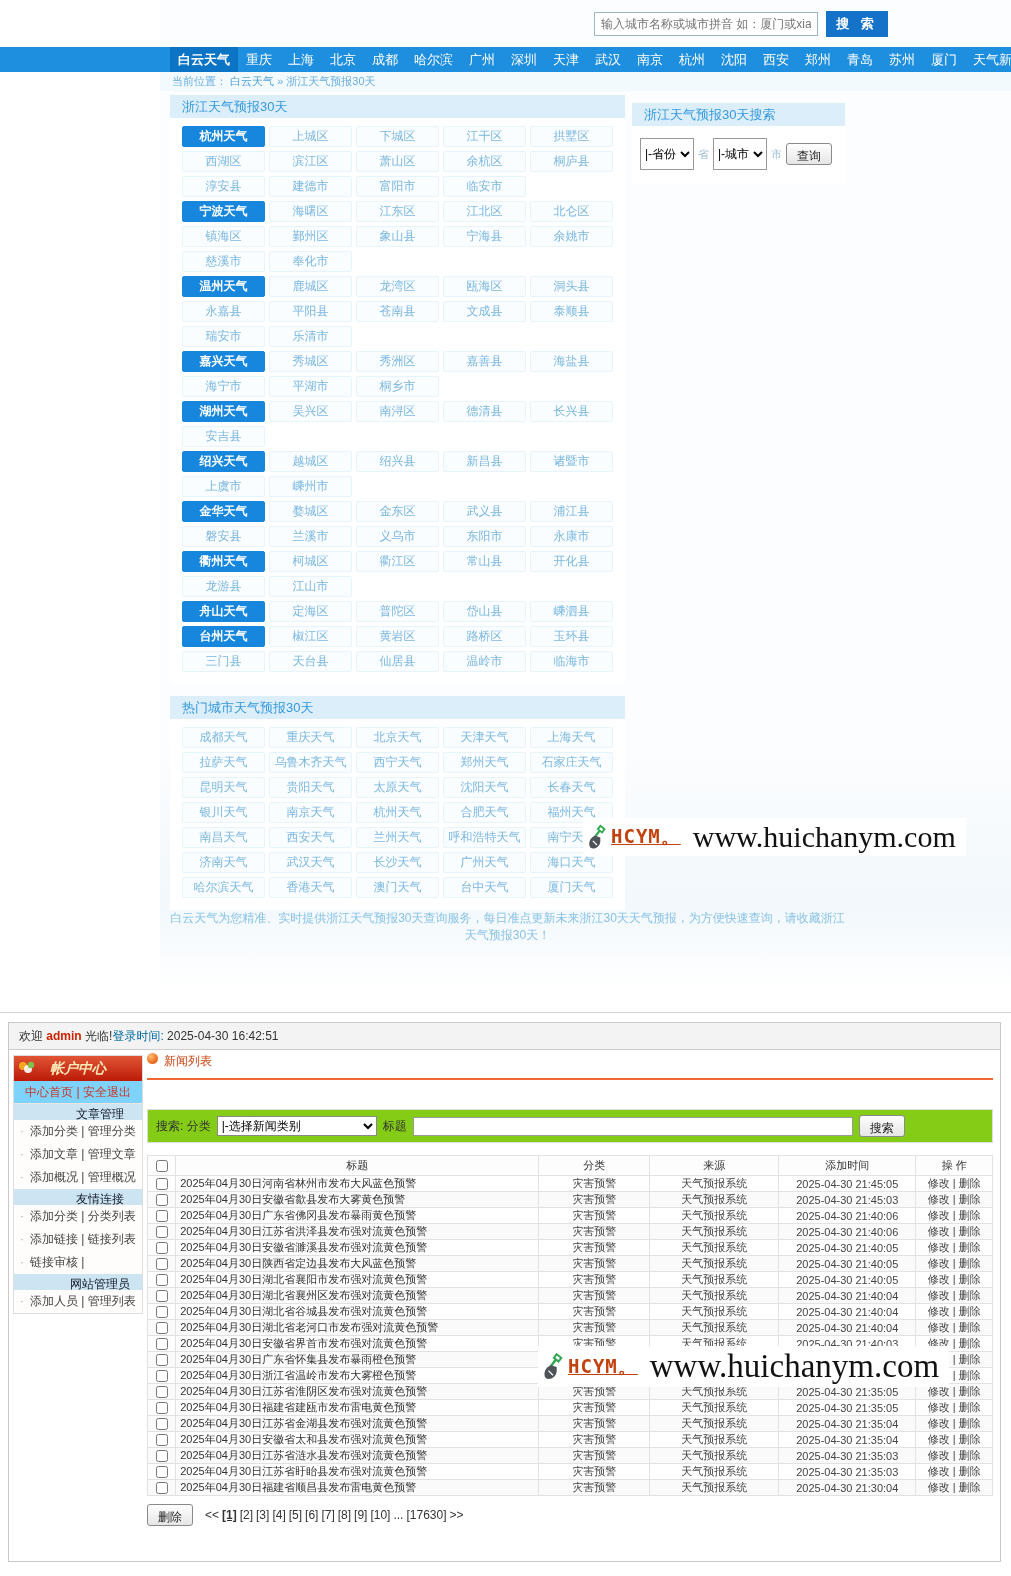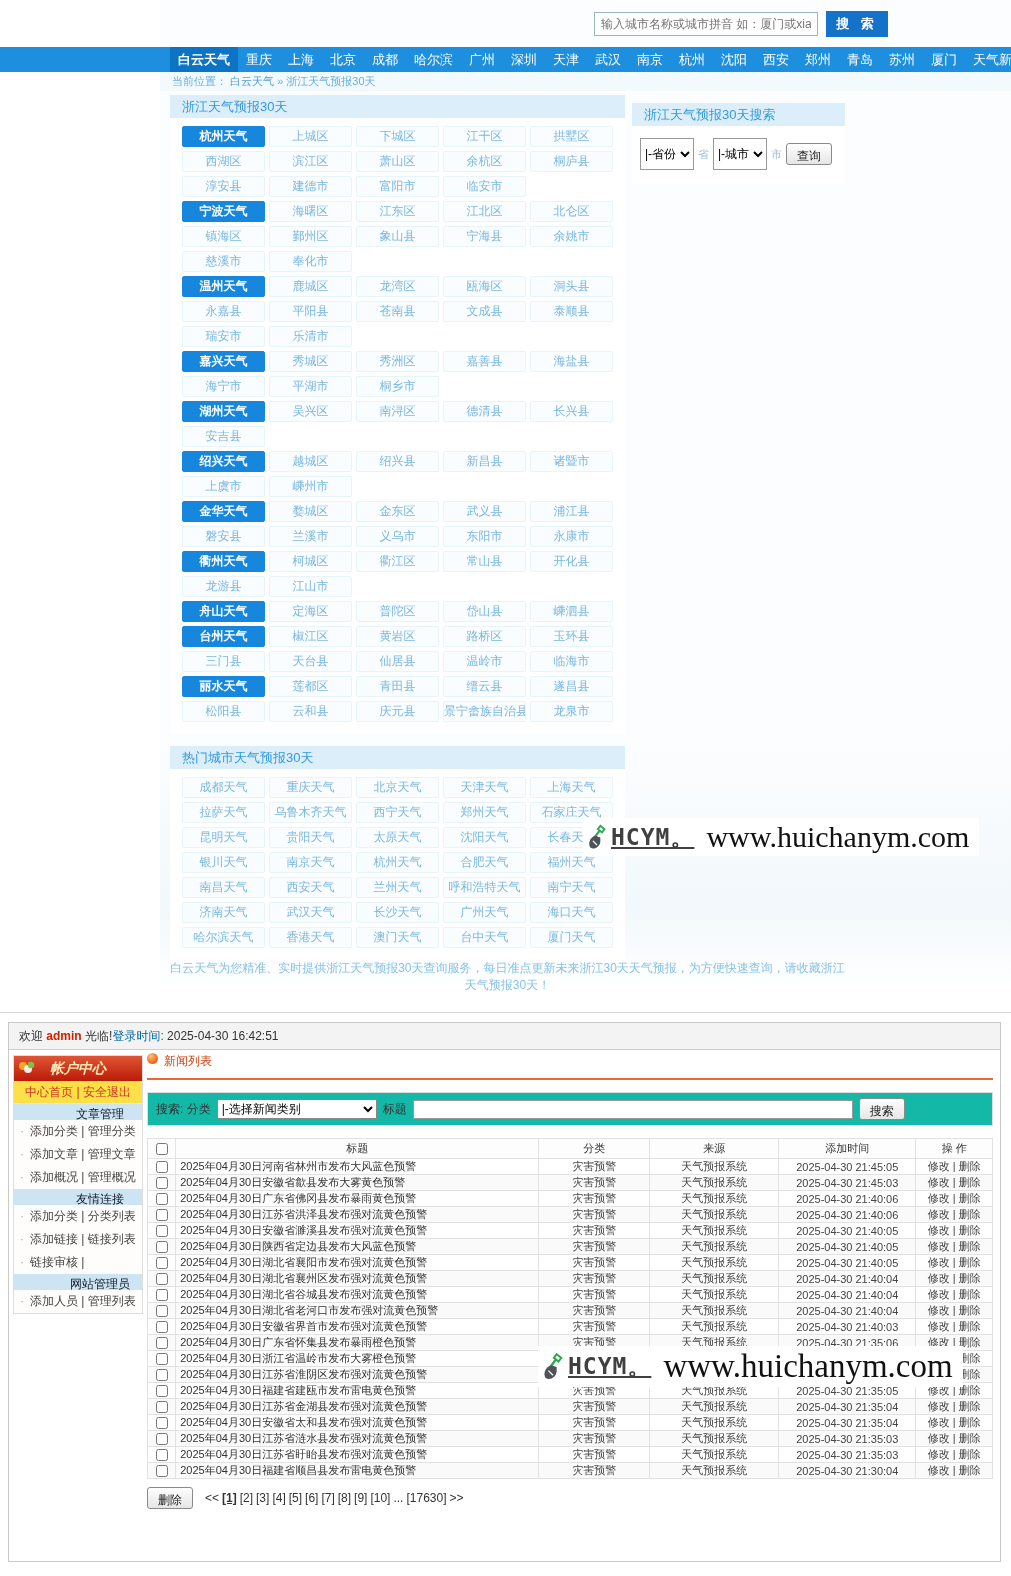--- a/index.html
+++ b/index.html
@@ -34,50 +34,50 @@
   .hot-wrap{margin-top:12px;}
   .footer-note{margin-top:0;width:675px;text-align:center;color:#88c2e6;font-size:12px;}
   .rc-body{background:#fff;padding:12px 8px 14px;display:flex;align-items:center;gap:4px;font-size:12px;}
   .rc-body select{font-size:12px;height:32px;border:1px solid #999;background:#fff;}
   .rc-unit{color:#9bbdd4;font-size:11px;}
   .btn-bevel{font-size:12px;height:22px;padding:4px 10px;border:1px solid #8a8a8a;border-radius:3px;
       background:linear-gradient(#fefefe,#e6e6e6);cursor:pointer;color:#222;}
 
   
   .wm{position:absolute;background:#fff;display:flex;align-items:center;padding:2px 10px 2px 4px;z-index:50;}
-  .wm .brand{font-weight:bold;font-size:23px;letter-spacing:1px;color:#404040;
+  .wm .brand{font-weight:bold;font-size:19px;letter-spacing:1px;color:#c2410c;
       text-decoration:underline;margin-left:4px;font-family:"DejaVu Sans Mono",monospace;}
   .wm .url{font-family:"Liberation Serif","DejaVu Serif",serif;font-size:30px;color:#111;margin-left:12px;}
   .wm2 .url{font-size:33px;}
 
   
   .split-line{position:absolute;top:1012px;left:0;width:1011px;height:1px;background:#d5d5d5;}
   .admin-frame{position:absolute;top:1022px;left:8px;width:993px;height:540px;
       border:1px solid #c9c9c9;background:#fff;box-sizing:border-box;}
   .admin-topbar{height:26px;background:#f3f3f3;border-bottom:1px solid #ccc;font-size:12px;
       line-height:26px;padding:0 10px;display:flex;justify-content:flex-start;color:#333;}
   .adm-user{color:#cc2200;font-weight:bold;}
   .login-label{color:#0369a1;}
   .sidebar{position:absolute;left:4px;top:32px;width:128px;border:1px solid #ddd;background:#fffdfb;}
   .sb-hd{height:25px;background:linear-gradient(#e05535,#bb1b07);color:#ffe9b8;font-weight:bold;
       font-size:14px;text-align:center;line-height:25px;font-style:italic;position:relative;}
   .sb-logo{position:absolute;left:4px;top:4px;}
   .sb-links{height:22px;line-height:22px;text-align:center;color:#cc3322;font-size:12px;
-      border-bottom:1px solid #f0e4de;background:#fde047;}
+      border-bottom:1px solid #f0e4de;background:#7dd3fc;}
   .sb-links span{cursor:pointer;}
   .sb-sec{height:16px;line-height:20px;background:#cde5f2;color:#0f172a;text-align:center;font-size:12px;padding-left:44px;}
   .sb-item{height:23px;line-height:23px;font-size:12px;color:#444;padding-left:16px;position:relative;
       white-space:nowrap;cursor:pointer;}
   .sb-item::before{content:"·";position:absolute;left:6px;color:#b9a595;}
   .admin-main{position:absolute;left:138px;top:30px;width:846px;}
   .news-title{font-size:12px;color:#cc4411;display:flex;gap:6px;}
   .dot-ic{width:11px;height:11px;border-radius:50%;
       background:radial-gradient(circle at 35% 30%,#ffc27a,#f07020 60%,#d85510);display:inline-block;}
   .orange-hr{height:2px;background:#ee6633;margin-top:8px;}
-  .search-panel{margin-top:12px;border:1px solid #ddd;background:#14b8a6;height:26px;padding:3px 8px;
+  .search-panel{margin-top:29px;border:1px solid #ddd;background:#84cc16;height:26px;padding:3px 8px;
       font-size:12px;display:flex;align-items:center;gap:6px;color:#333;}
   .search-panel select{font-size:12px;height:20px;width:160px;border:1px solid #888;background:#fff;}
   .search-panel input{width:430px;height:17px;border:1px solid #999;font-size:12px;padding:0 4px;}
   table.news{margin-top:12px;width:100%;border-collapse:collapse;font-size:11px;table-layout:fixed;color:#444;}
   table.news th,table.news td{border:1px solid #e2e2e2;height:14px;padding:0 4px;text-align:center;
       overflow:hidden;white-space:nowrap;}
   table.news th{font-weight:normal;color:#333;height:19px;background:#fdfdfd;}
   table.news td.tt{text-align:left;color:#333;}
   table.news tr:nth-child(even) td{background:#fafafa;}
   .col-cb{width:28px;}.col-tt{width:360px;}.col-cat{width:110px;}.col-src{width:128px;}
@@ -217,32 +217,20 @@
             <span class="cell pref">台州天气</span>
             <span class="cell">椒江区</span>
             <span class="cell">黄岩区</span>
             <span class="cell">路桥区</span>
             <span class="cell">玉环县</span>
             <span class="cell">三门县</span>
             <span class="cell">天台县</span>
             <span class="cell">仙居县</span>
             <span class="cell">温岭市</span>
             <span class="cell">临海市</span>
-          </div>
-          <div class="pref-grid">
-            <span class="cell pref">丽水天气</span>
-            <span class="cell">莲都区</span>
-            <span class="cell">青田县</span>
-            <span class="cell">缙云县</span>
-            <span class="cell">遂昌县</span>
-            <span class="cell">松阳县</span>
-            <span class="cell">云和县</span>
-            <span class="cell">庆元县</span>
-            <span class="cell">景宁畲族自治县</span>
-            <span class="cell">龙泉市</span>
           </div>
         </div>
 
       <div class="hot-wrap">
         <div class="panel-hd">热门城市天气预报30天</div>
         <div class="panel-body">
           <div class="hot-grid" id="hot-grid">
               <span class="cell">成都天气</span>
               <span class="cell">重庆天气</span>
               <span class="cell">北京天气</span>

